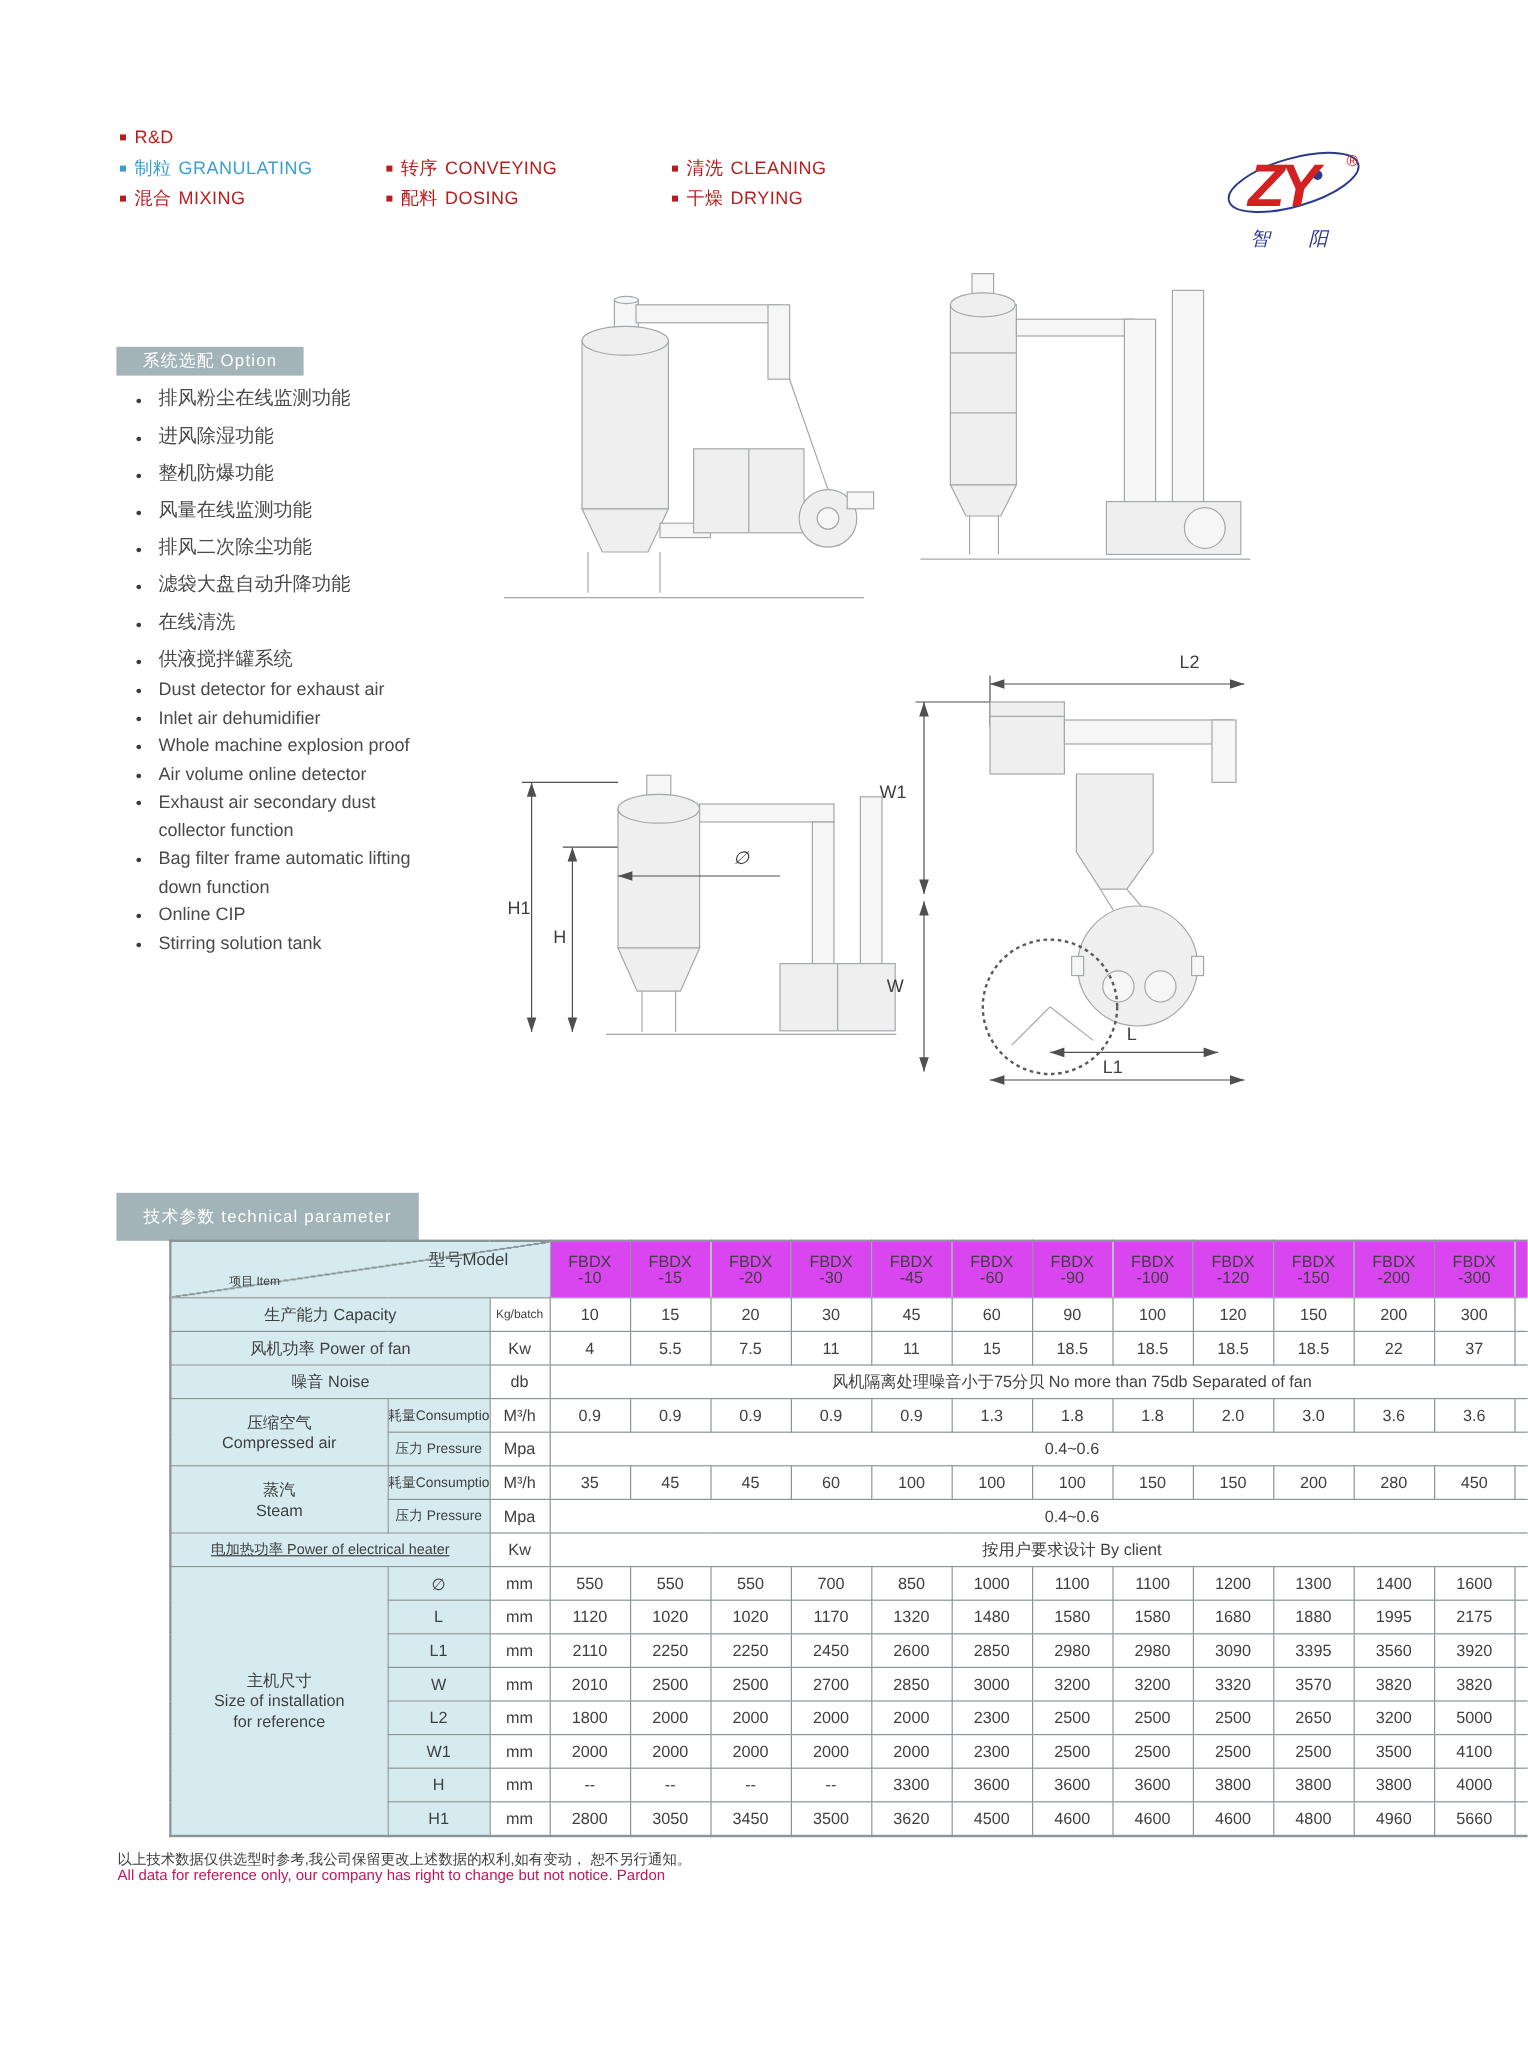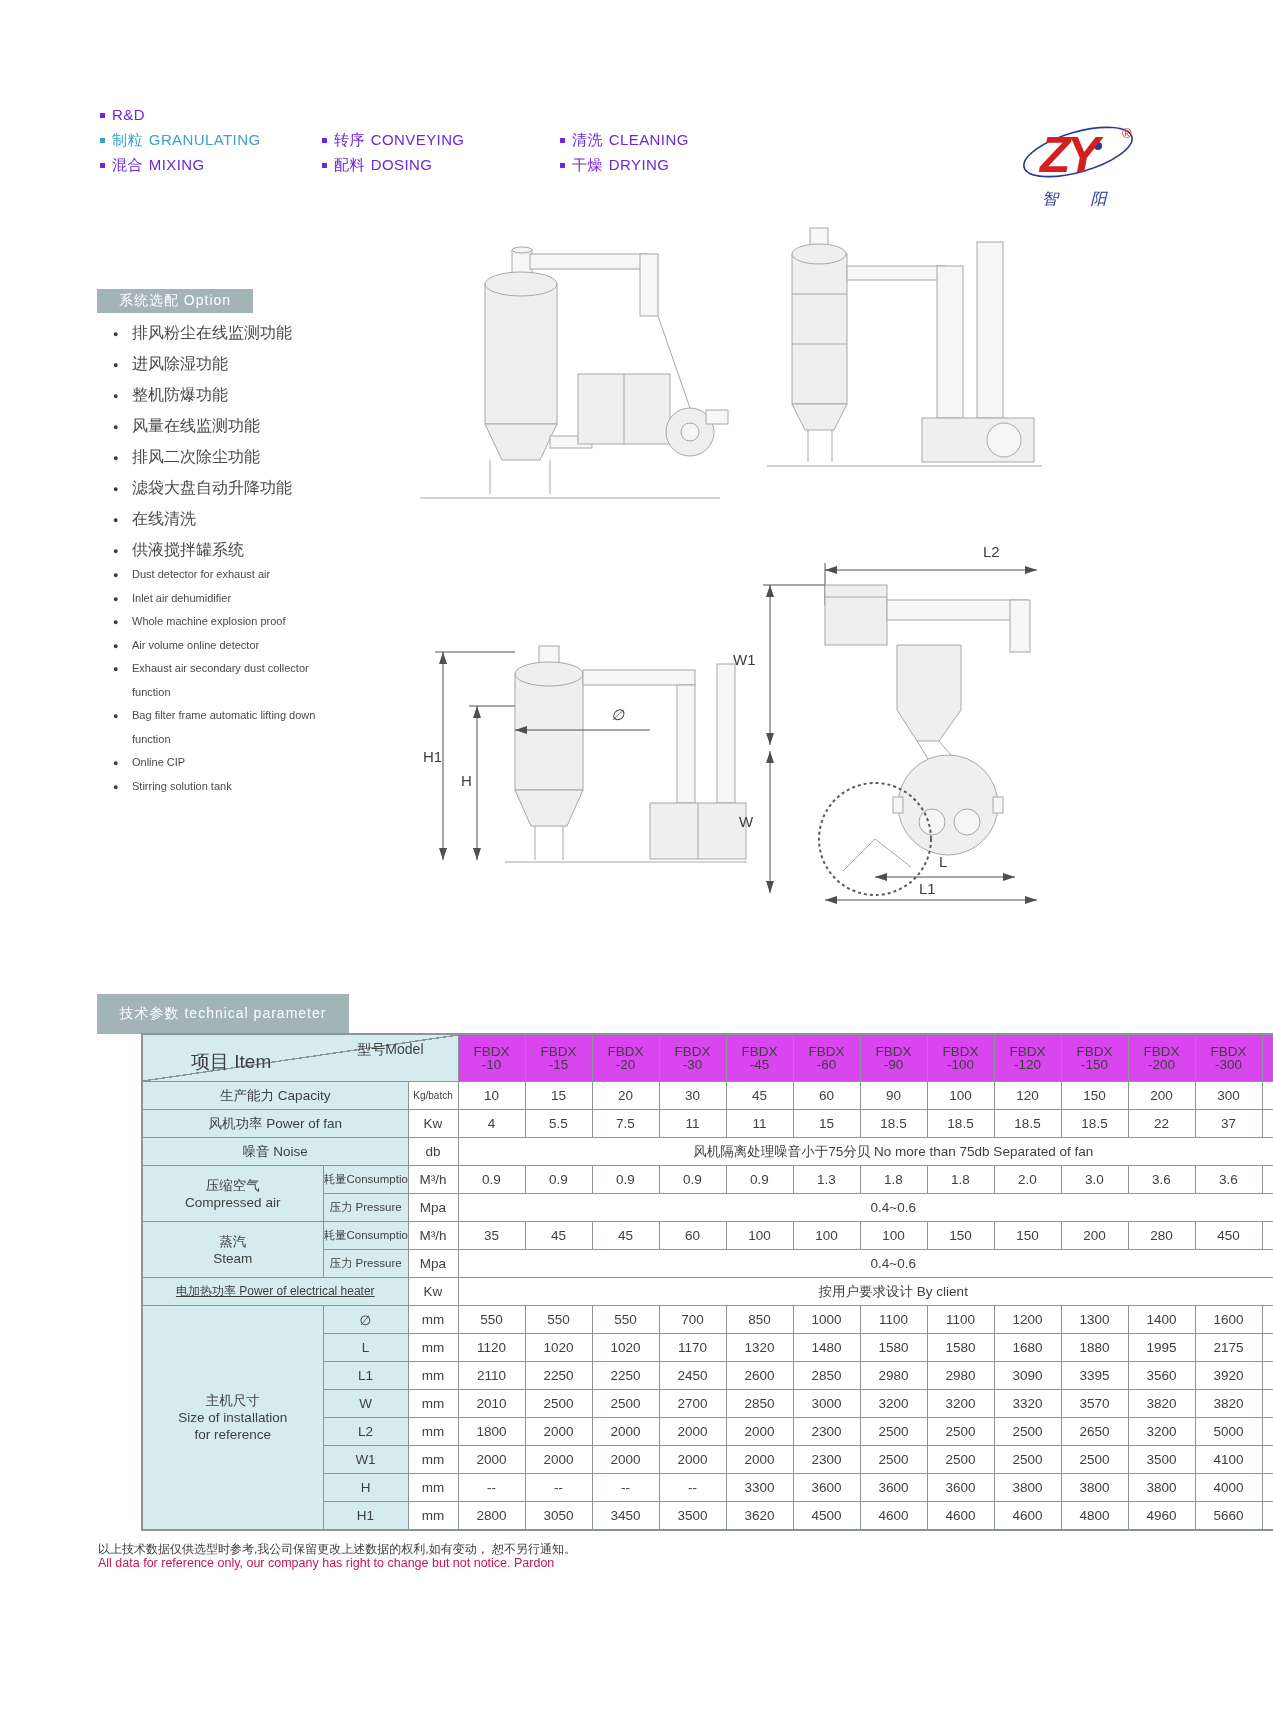--- a/index.html
+++ b/index.html
@@ -1,36 +1,36 @@
 <!DOCTYPE html>
 <html><head>
 <meta charset="utf-8">
 <style>
   html,body{margin:0;padding:0;background:#ffffff;}
   body{width:1273px;height:1718px;position:relative;font-family:"Liberation Sans",sans-serif;color:#555;overflow:hidden;}
 
   
-  .hdr-item{position:absolute;font-size:15px;color:#6d28d9;letter-spacing:.4px;white-space:nowrap;}
+  .hdr-item{position:absolute;font-size:15px;color:#b91c1c;letter-spacing:.4px;white-space:nowrap;}
   .hdr-item .sq{display:inline-block;width:5px;height:5px;background:currentColor;margin-right:7px;vertical-align:2px;}
   .hdr-item .zh{margin-right:6px;}
   .hdr-item.accent{color:#3b9fd0;}
 
   
   .logo{position:absolute;left:1018px;top:110px;width:130px;height:105px;}
   .logo svg{display:block;}
 
   
   .badge{position:absolute;background:#a3b4b9;color:#fff;display:flex;align-items:center;justify-content:center;font-size:14px;letter-spacing:1px;}
   ul.opts{list-style:none;margin:0;padding:0;position:absolute;}
   ul.opts li{position:relative;padding-left:19px;}
   ul.opts li::before{content:"●";position:absolute;left:0;top:1px;font-size:9px;color:#3a3a3a;}
   ul.opts.zh{left:113px;top:317px;width:280px;font-size:16px;color:#4a4a4a;}
   ul.opts.zh li{line-height:31px;}
   ul.opts.zh li::before{top:2px;}
-  ul.opts.en{left:113px;top:563px;width:232px;font-size:11px;color:#4a4a4a;}
+  ul.opts.en{left:113px;top:563px;width:232px;font-size:15px;color:#4a4a4a;}
   ul.opts.en li{line-height:23.5px;}
 
   
   .drawing{position:absolute;}
   .drawing svg{display:block;}
   .sk{fill:#efefef;stroke:#a3a8ab;stroke-width:1;}
   .sk2{fill:#f6f6f6;stroke:#a3a8ab;stroke-width:1;}
   .ln{stroke:#a3a8ab;stroke-width:1;fill:none;}
   .dim{stroke:#4f4f4f;stroke-width:1;fill:none;}
   .dimtxt{fill:#3f3f3f;font-size:15px;font-family:"Liberation Sans",sans-serif;}
@@ -47,21 +47,21 @@
   td.unit-cell.xsmall{font-size:10px;}
   td.label-cell.small{font-size:12px;text-decoration:underline;}
   td.model-cell{background:#d946ef;font-size:11.5px;line-height:13px;color:#4a4a4a;}
   td.val-cell,td.span-cell{background:#fff;font-size:13.5px;}
   tr.hdr-row td{height:46px;}
   tr.body-row td{height:27px;}
   td.corner{position:relative;background:
      linear-gradient(to bottom right, rgba(0,0,0,0) calc(50% - 0.7px), #8a9597 calc(50% - 0.7px), #8a9597 calc(50% + 0.7px), rgba(0,0,0,0) calc(50% + 0.7px)),
      #d6ebf0;}
   td.corner .corner-model{position:absolute;top:6px;right:34px;font-size:14px;color:#3f3f3f;}
-  td.corner .corner-item{position:absolute;bottom:6px;left:48px;font-size:19px;color:#3f3f3f;}
+  td.corner .corner-item{position:absolute;bottom:6px;left:48px;font-size:10px;color:#3f3f3f;}
   td.group-label div{line-height:17px;}
 
   
   .footer-zh{position:absolute;left:98px;top:1541px;font-size:12px;color:#3c3c3c;}
   .footer-en{position:absolute;left:98px;top:1556px;font-size:12.5px;color:#be185d;}
 </style>
 </head>
 <body>
 
 <div class="hdr-item" style="left:100px;top:106px">

